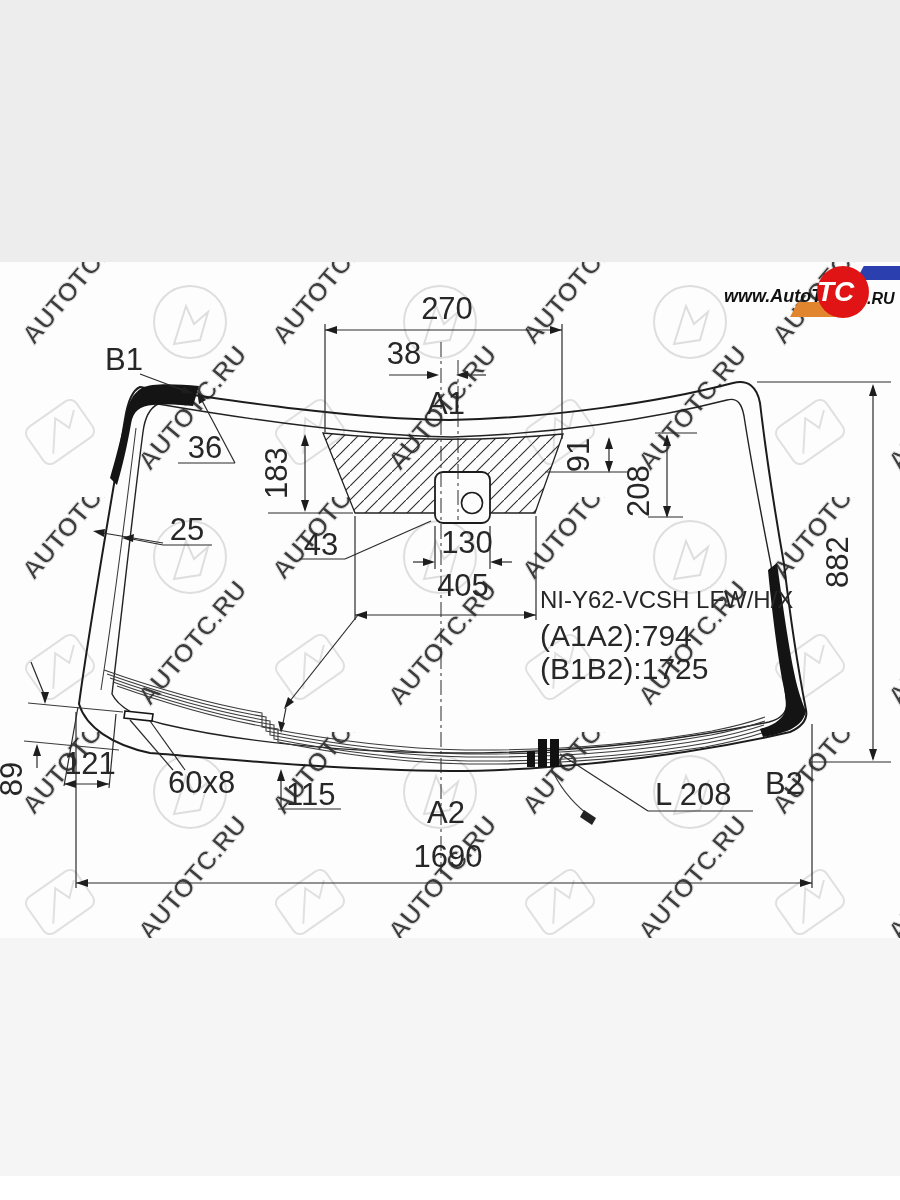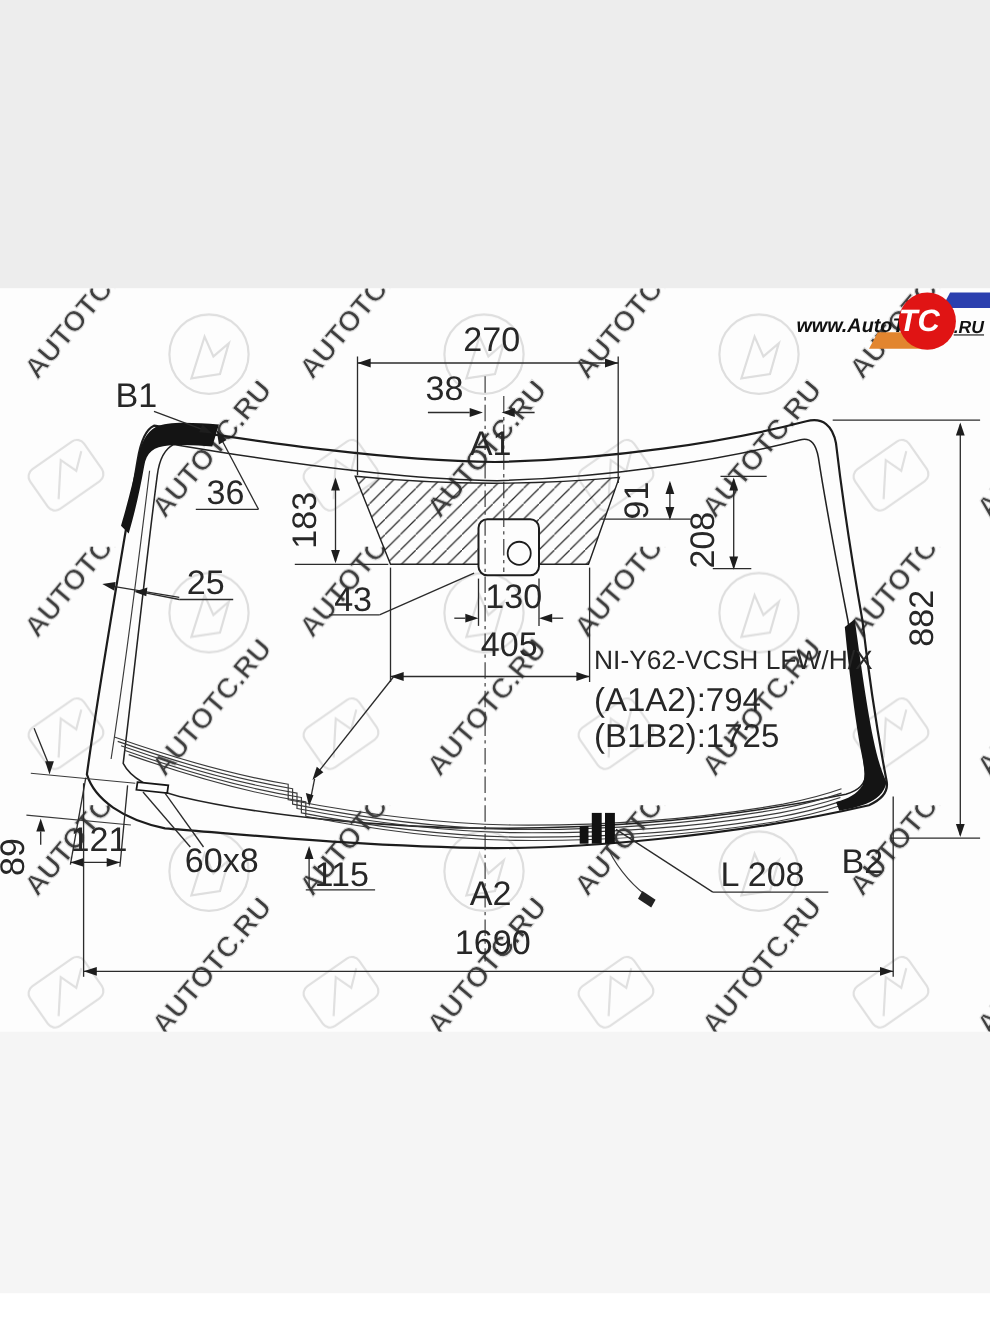--- a/index.html
+++ b/index.html
@@ -20,21 +20,21 @@
   .blackband{fill:#141414;stroke:none;}
   .cl{stroke:#2b2b2b;stroke-width:1;fill:none;stroke-dasharray:15 4 3 4;}
   
   #logo{position:absolute;left:720px;top:262px;width:180px;height:60px;}
   #logo .txtL{position:absolute;left:4px;top:24px;font-size:18px;font-weight:bold;
               font-style:italic;color:#111;letter-spacing:0px;}
   #logo .circ{position:absolute;left:97px;top:4px;width:52px;height:52px;border-radius:50%;
               background:#e01414;display:flex;align-items:center;}
   #logo .circ span{color:#fff;font-weight:bold;font-style:italic;font-size:28px;}
   #logo .txtR{position:absolute;left:147px;top:28px;font-size:16px;font-weight:bold;
-              font-style:italic;color:#111;text-decoration:underline;}
+              font-style:italic;color:#111;}
   #logo .orange{position:absolute;left:74px;top:40px;width:60px;height:15px;
                 background:#e2852f;transform:skewX(-28deg);}
   #logo .blue{position:absolute;left:140px;top:4px;width:44px;height:14px;
               background:#2b3fae;transform:skewX(-28deg);}
 </style>
 </head>
 <body>
 
 <div id="stage">
   <div id="topbar"></div>

